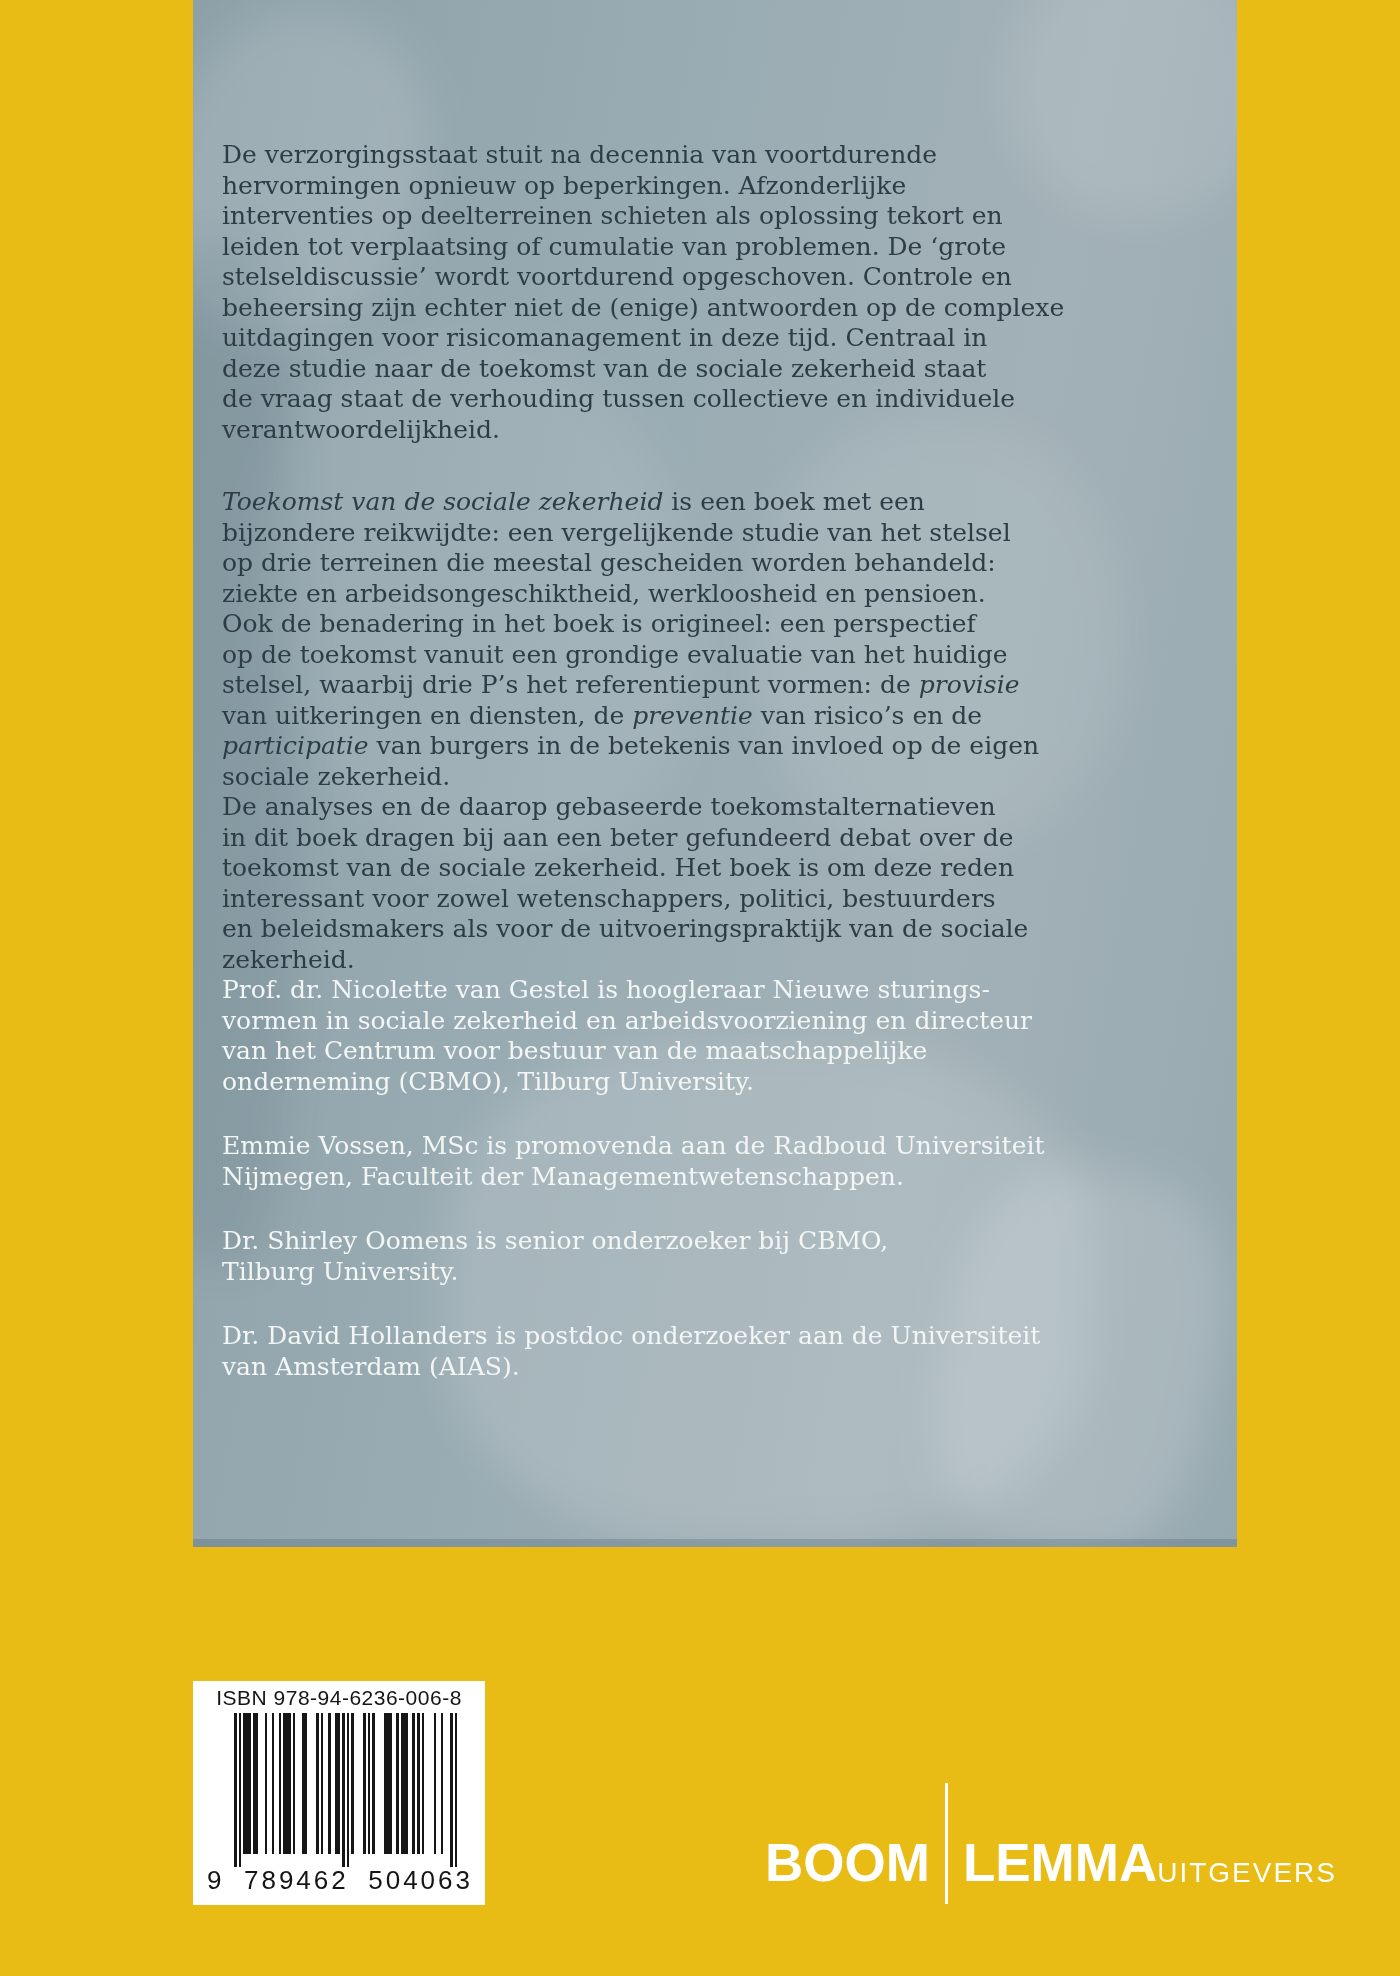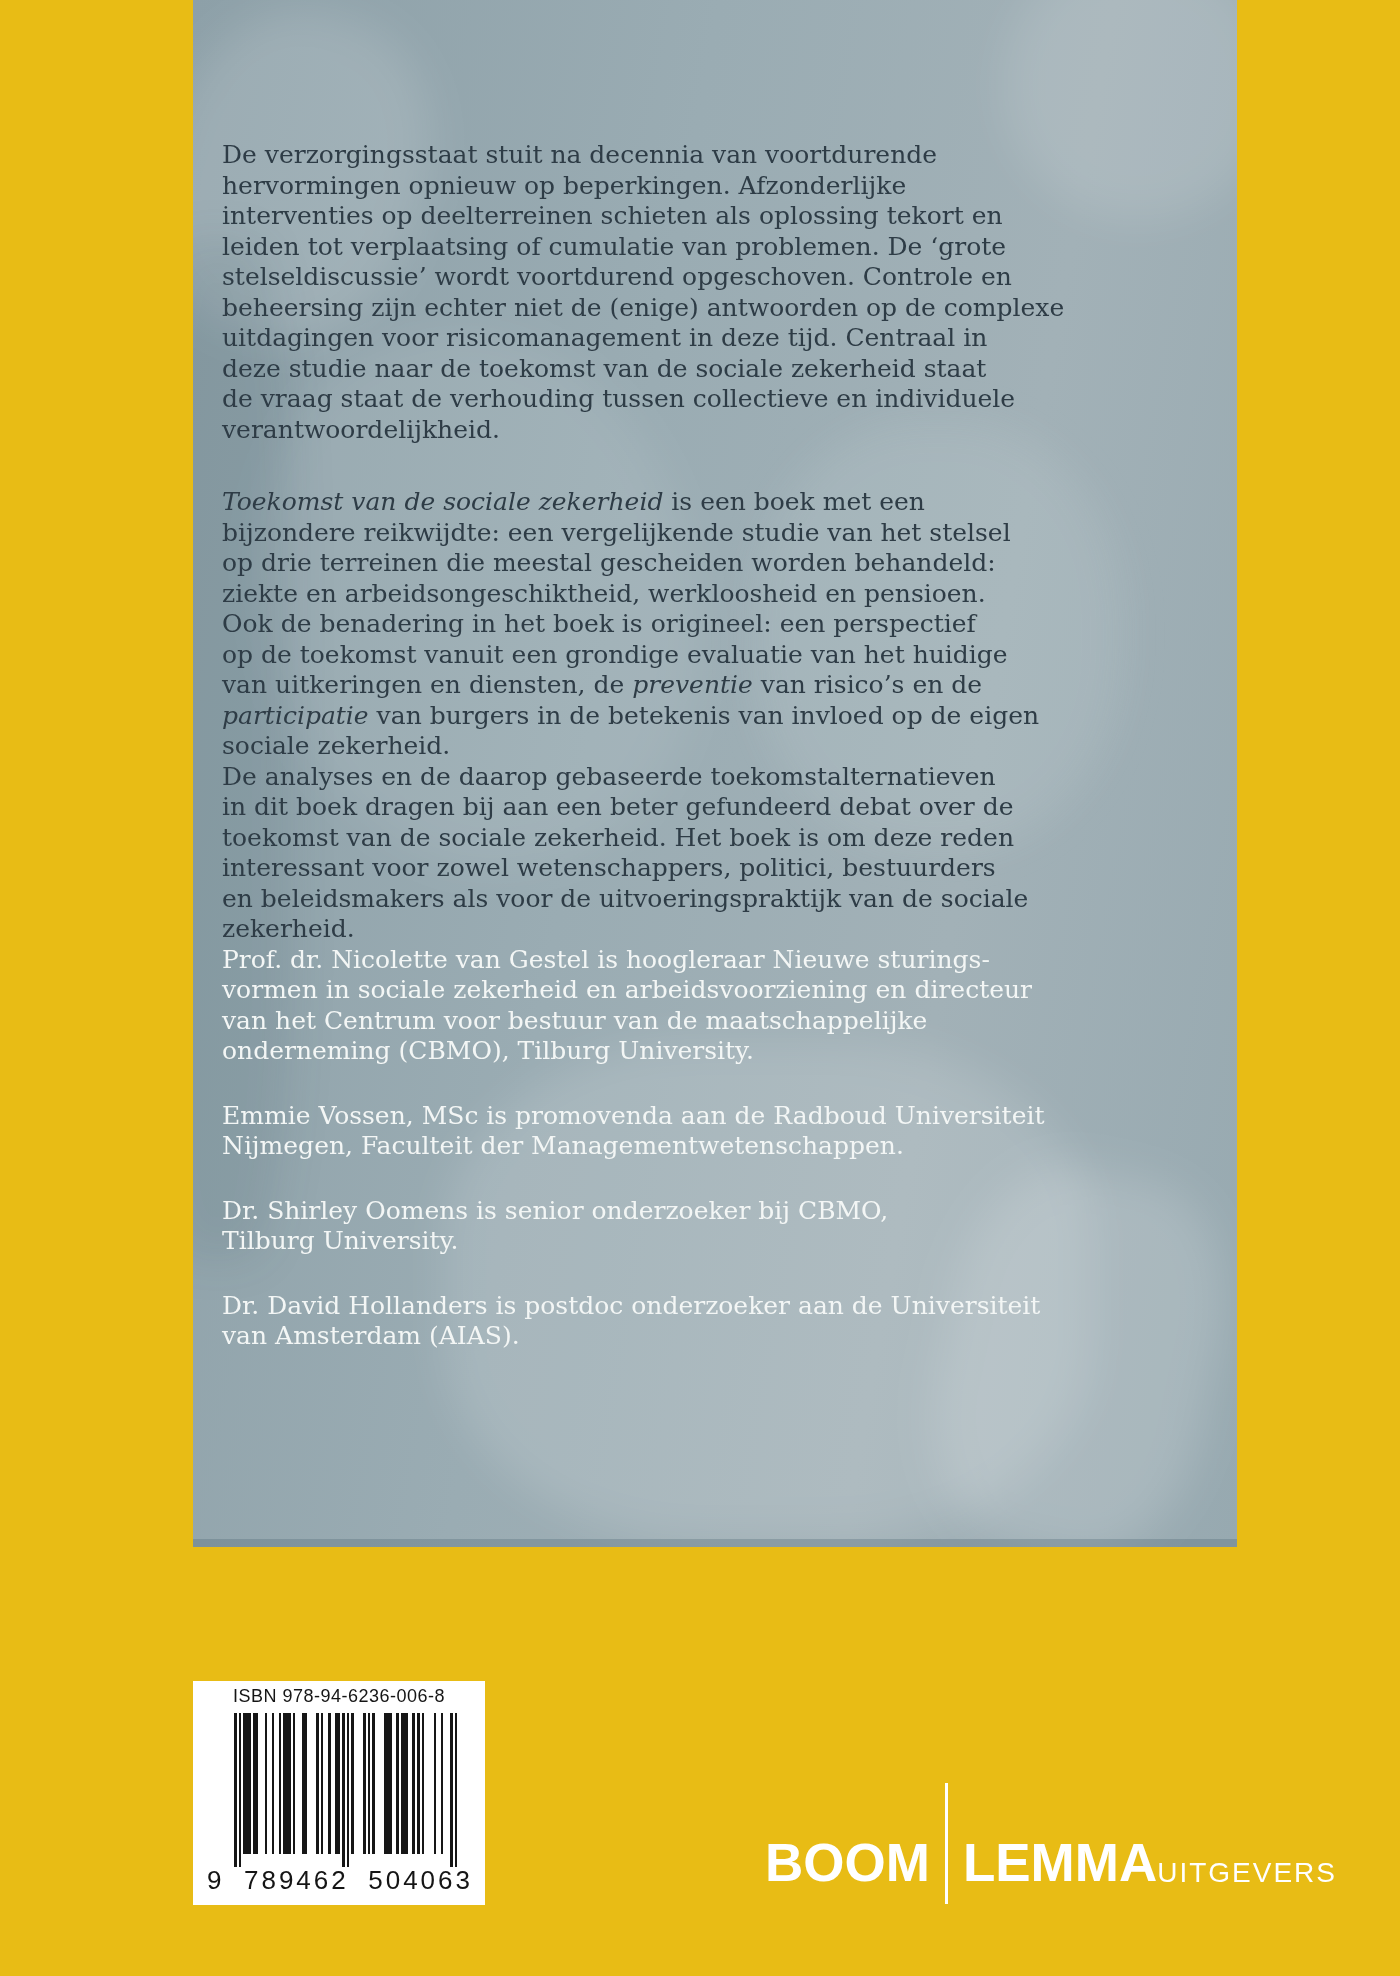--- a/index.html
+++ b/index.html
@@ -35,21 +35,21 @@
   .bios{color:#f3f6f5;}
   .bio + .bio{margin-top:34px;}
   
   .isbn-box{
     position:absolute;left:193px;top:1681px;width:292px;height:224px;
     background:#ffffff;color:#151515;
     font-family:"Liberation Sans", sans-serif;
   }
   .isbn-label{
     position:absolute;top:5px;left:0;width:100%;
-    text-align:center;font-size:18px;letter-spacing:0.5px;
+    text-align:center;font-size:21px;letter-spacing:0.5px;
   }
   .barcode{position:absolute;left:41px;top:32px;width:223px;height:154px;}
   .barcode .bar{position:absolute;top:0;background:#161616;}
   .isbn-digits{
     position:absolute;left:0;top:184px;width:100%;box-sizing:border-box;
     padding:0 12px 0 14px;display:flex;justify-content:space-between;
     font-size:26px;
   }
   .isbn-digits span{letter-spacing:3px;}
   
@@ -90,20 +90,21 @@
           <div class="tline"><span>de vraag staat de verhouding tussen collectieve en individuele</span></div>
           <div class="tline"><span>verantwoordelijkheid.</span></div>
         </div>
       <div class="para para2">
           <div class="tline"><i>Toekomst van de sociale zekerheid</i><span> is een boek met een</span></div>
           <div class="tline"><span>bijzondere reikwijdte: een vergelijkende studie van het stelsel</span></div>
           <div class="tline"><span>op drie terreinen die meestal gescheiden worden behandeld:</span></div>
           <div class="tline"><span>ziekte en arbeidsongeschiktheid, werkloosheid en pensioen.</span></div>
           <div class="tline"><span>Ook de benadering in het boek is origineel: een perspectief</span></div>
           <div class="tline"><span>op de toekomst vanuit een grondige evaluatie van het huidige</span></div>
+          <div class="tline"><span>stelsel, waarbij drie P’s het referentiepunt vormen: de </span><i>provisie</i></div>
           <div class="tline"><span>van uitkeringen en diensten, de </span><i>preventie</i><span> van risico’s en de</span></div>
           <div class="tline"><i>participatie</i><span> van burgers in de betekenis van invloed op de eigen</span></div>
           <div class="tline"><span>sociale zekerheid.</span></div>
           <div class="tline"><span>De analyses en de daarop gebaseerde toekomstalternatieven</span></div>
           <div class="tline"><span>in dit boek dragen bij aan een beter gefundeerd debat over de</span></div>
           <div class="tline"><span>toekomst van de sociale zekerheid. Het boek is om deze reden</span></div>
           <div class="tline"><span>interessant voor zowel wetenschappers, politici, bestuurders</span></div>
           <div class="tline"><span>en beleidsmakers als voor de uitvoeringspraktijk van de sociale</span></div>
           <div class="tline"><span>zekerheid.</span></div>
         </div>

